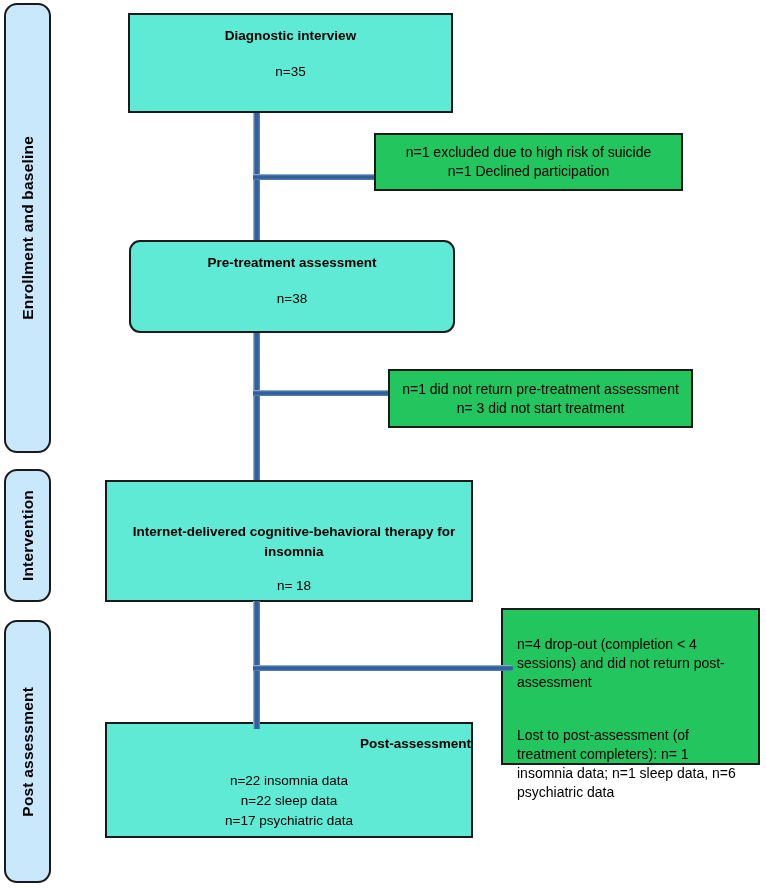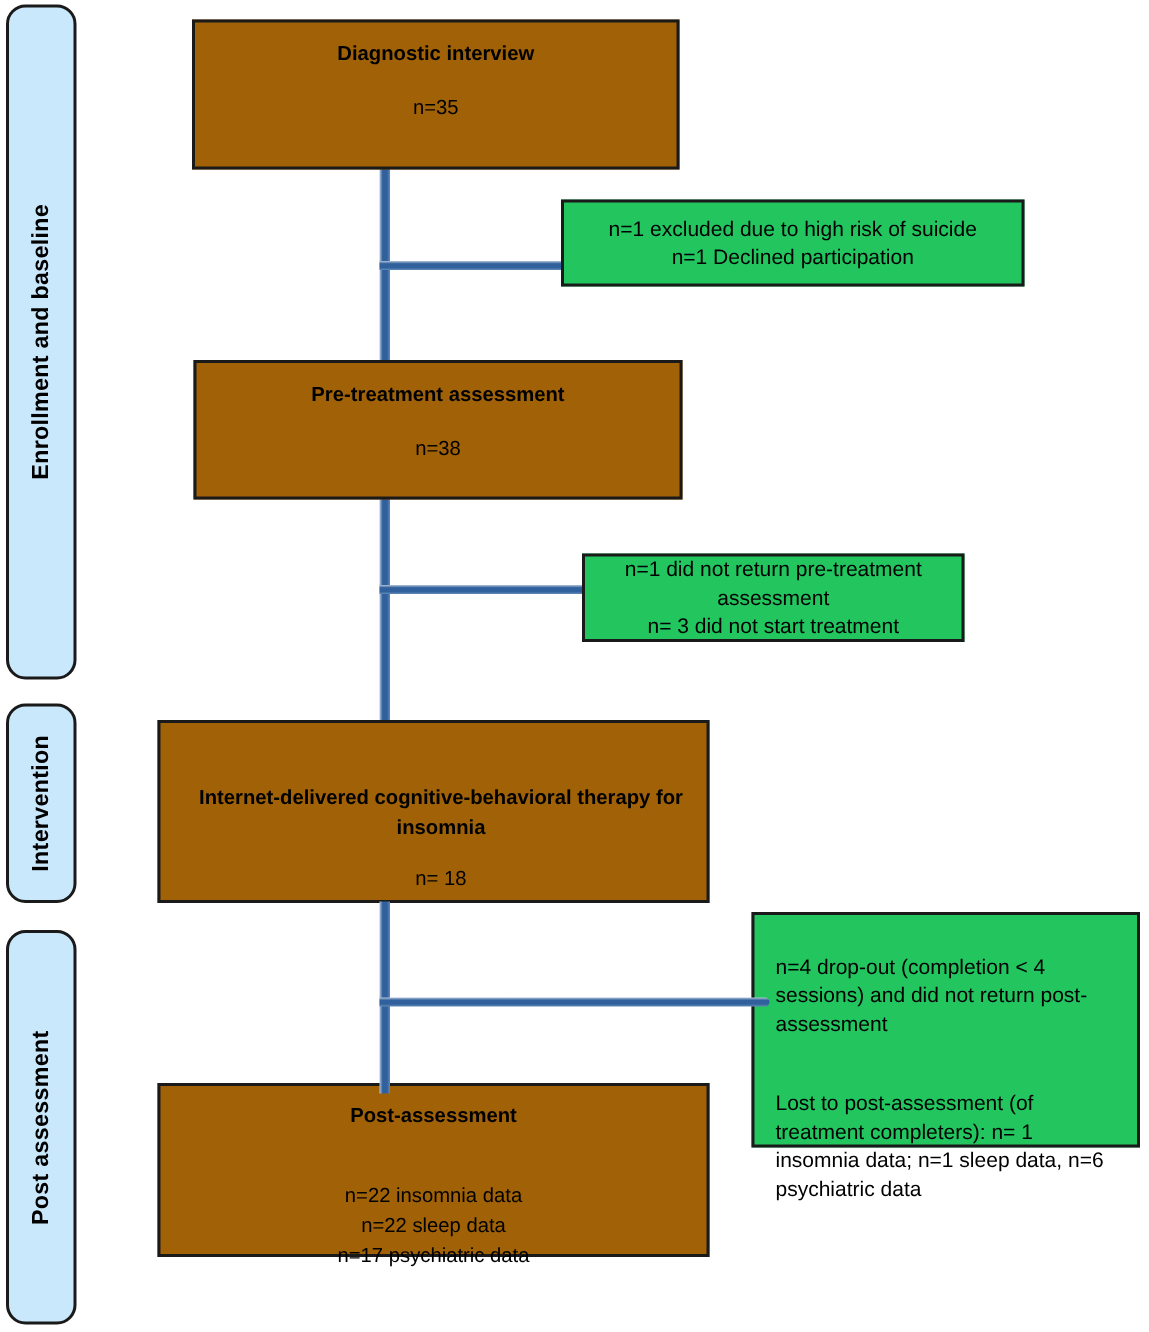--- a/index.html
+++ b/index.html
@@ -40,49 +40,49 @@
     letter-spacing: 0.2px;
     white-space: nowrap;
   }
   .stage-1 { top: 3px;   height: 450px; }
   .stage-2 { top: 469px; height: 133px; }
   .stage-3 { top: 620px; height: 263px; }
 
   
   .fbox {
     position: absolute;
-    background: #a16207;
+    background: #5eead4;
     border: 2px solid var(--border_black);
     text-align: center;
     font-size: 13.5px;
     line-height: 20px;
     z-index: 2;
   }
   .fbox .title { font-weight: bold; }
   .m1 { left: 128px; top: 13px;  width: 325px; height: 100px; padding-top: 11px; }
   .m1 .title { margin-bottom: 16px; }
-  .m2 { left: 129px; top: 240px; width: 326px; height: 93px;  padding-top: 11px; }
+  .m2 { left: 129px; top: 240px; width: 326px; height: 93px;  padding-top: 11px; border-radius: 11px; }
   .m2 .title { margin-bottom: 16px; }
   .m3 { left: 105px; top: 480px; width: 368px; height: 122px; padding: 40px 12px 0 22px; }
   .m3 .title { margin-bottom: 14px; }
   .m4 { left: 105px; top: 722px; width: 368px; height: 116px; padding-top: 10px; }
-  .m4 .title { margin-bottom: 33px; }
+  .m4 .title { margin-bottom: 17px; text-align: right; }
 
   
   .sbox {
     position: absolute;
     background: #22c55e;
     border: 2px solid var(--border_black);
     font-size: 14px;
     line-height: 19px;
     z-index: 2;
   }
   .s1 { left: 374px; top: 133px; width: 309px; height: 58px;
         display: flex; flex-direction: column; justify-content: center; text-align: center; }
-  .s2 { left: 388px; top: 369px; width: 255px; height: 59px;
+  .s2 { left: 388px; top: 369px; width: 305px; height: 59px;
         display: flex; flex-direction: column; justify-content: center; text-align: center; }
   .s3 { left: 501px; top: 608px; width: 259px; height: 157px;
         padding: 25px 10px 0 14px; text-align: left; }
   .s3 .para + .para { margin-top: 34px; }
 
   
   .vline {
     position: absolute;
     width: 7px;
     background: linear-gradient(90deg, #b3c4da 0%, var(--connector_core) 30%, var(--connector_core) 72%, #6089b8 100%);

